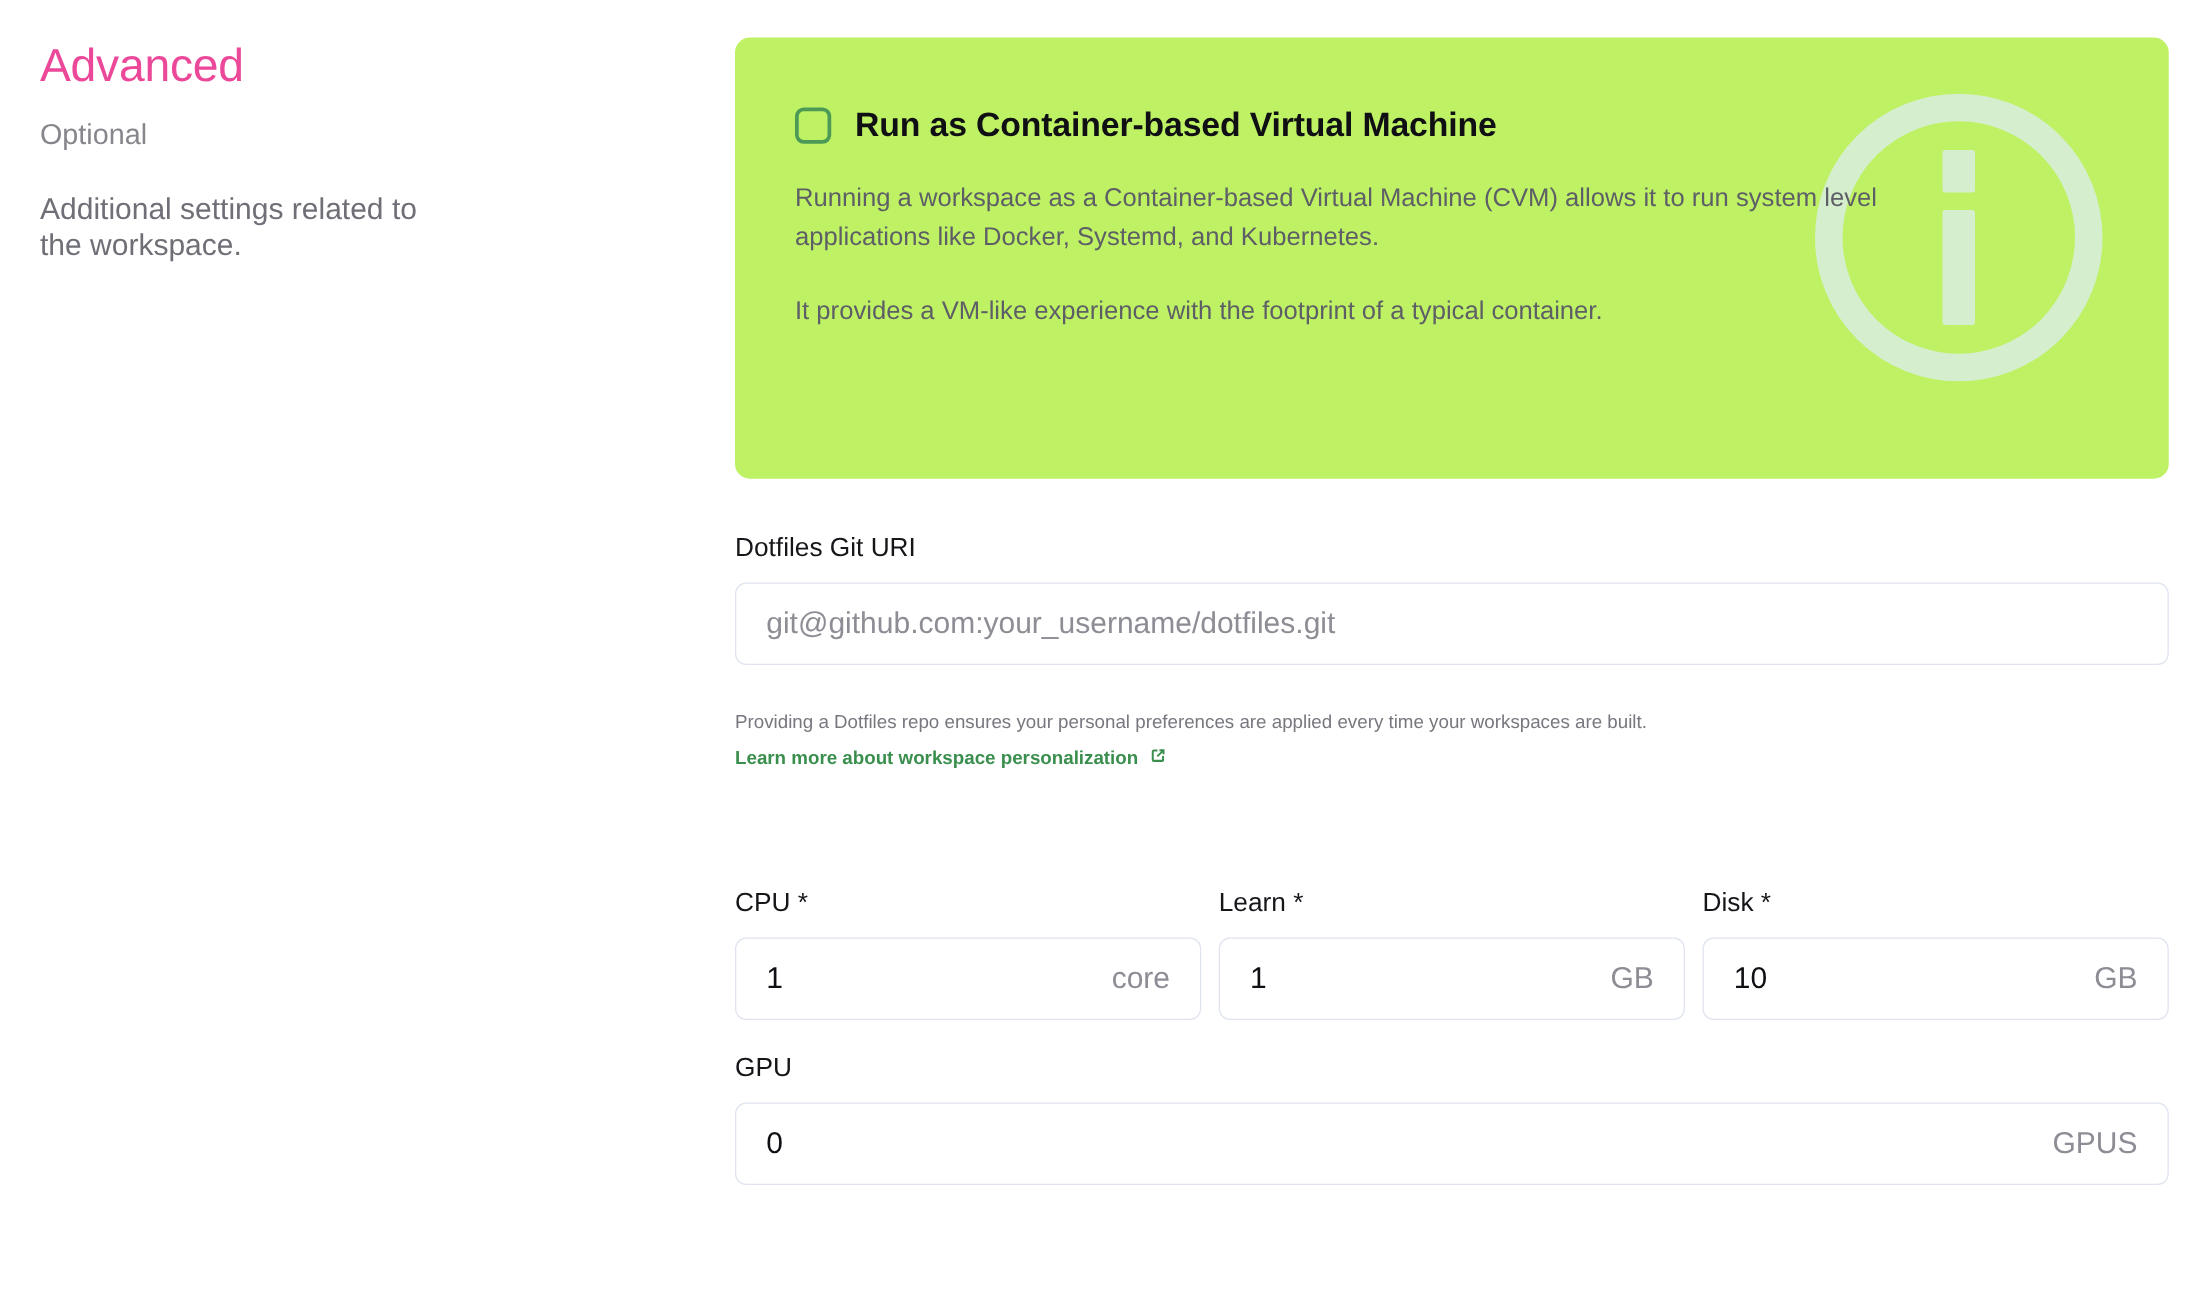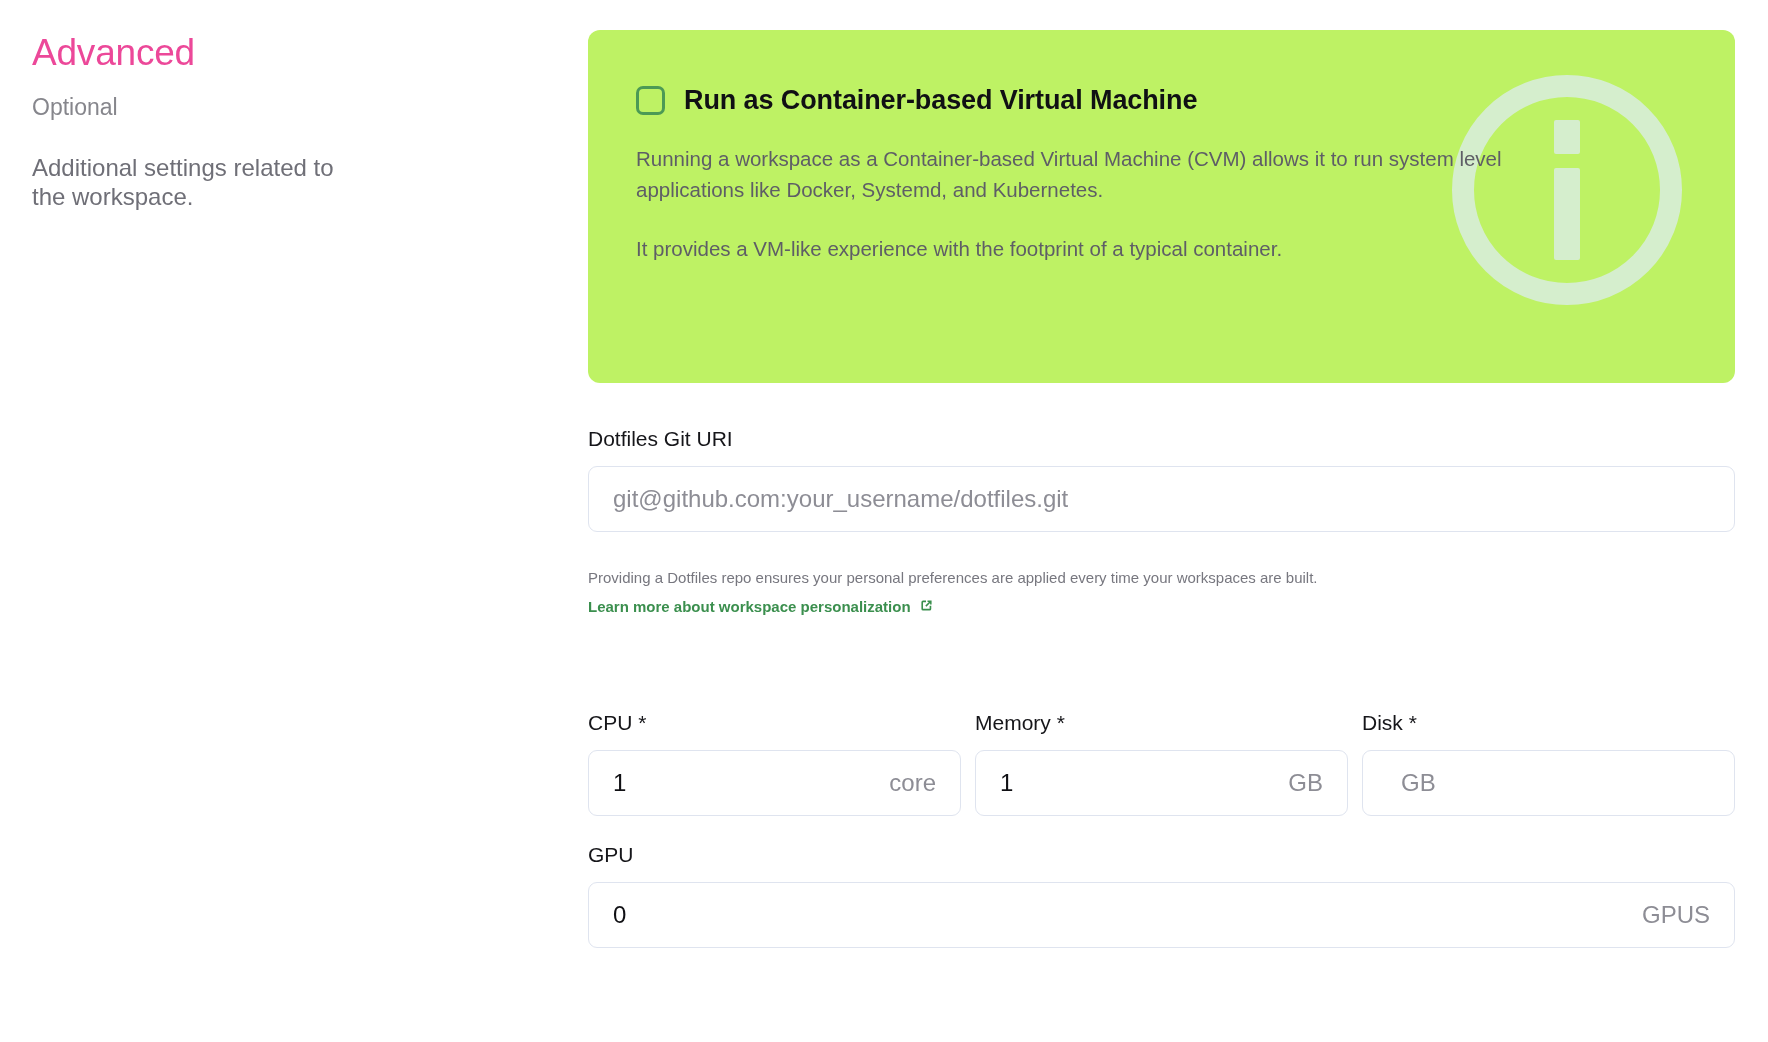--- a/index.html
+++ b/index.html
@@ -273,30 +273,31 @@
 
       <div class="field-block">
         <label class="field-label">CPU *</label>
         <div class="input-shell">
           <span class="value">1</span>
           <span class="suffix">core</span>
         </div>
       </div>
 
       <div class="field-block">
-        <label class="field-label">Memory *</label>
+        <label class="field-label">Learn *</label>
         <div class="input-shell">
           <span class="value">1</span>
           <span class="suffix">GB</span>
         </div>
       </div>
 
       <div class="field-block">
         <label class="field-label">Disk *</label>
         <div class="input-shell">
+          <span class="value">10</span>
           <span class="suffix">GB</span>
         </div>
       </div>
 
     </div>
 
     <div class="field-block gpu-block">
       <label class="field-label">GPU</label>
       <div class="input-shell">
         <span class="value">0</span>

